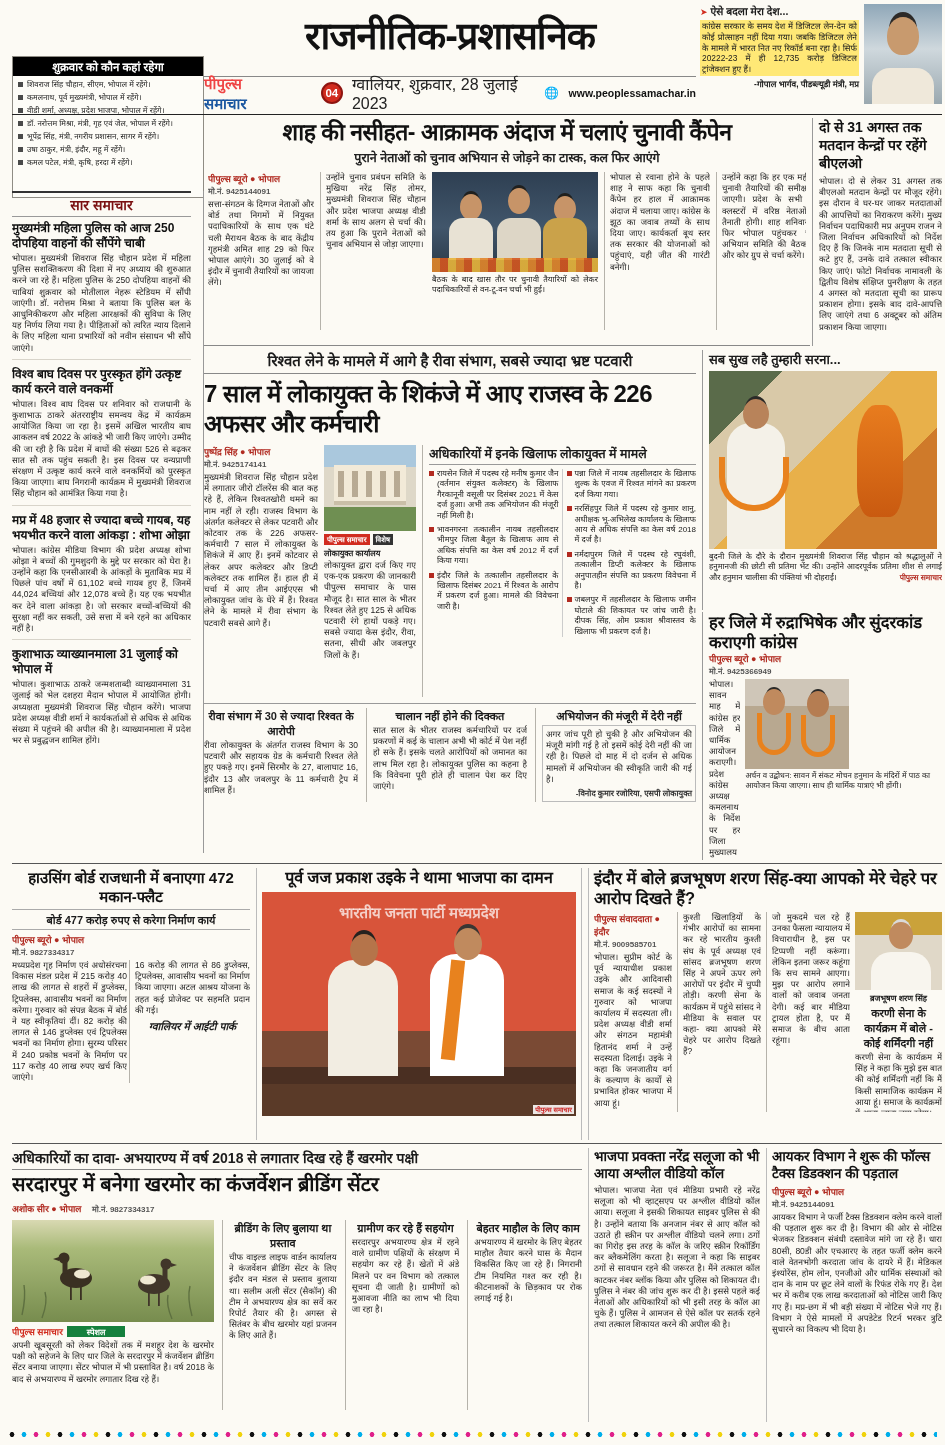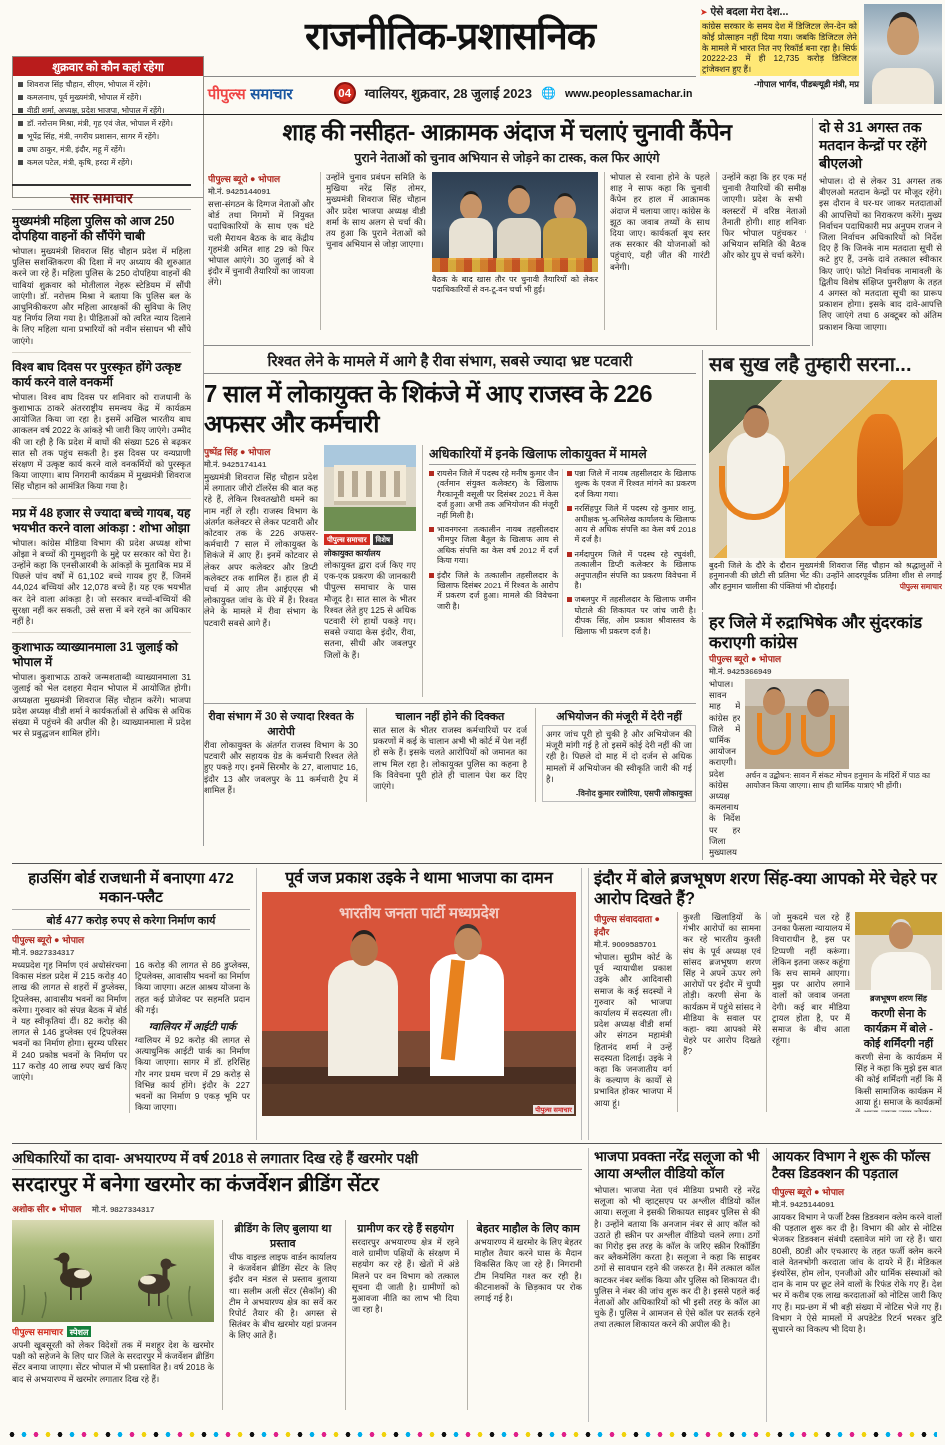--- a/index.html
+++ b/index.html
@@ -11,43 +11,43 @@
   .body-text { font-size:8.5px; line-height:11.2px; text-align:justify; color:#232323; overflow:hidden; }
   .byline-row { font-size:9px; font-weight:bold; color:#b02a20; }
   .phone-row { font-size:8px; font-weight:bold; color:#555; margin-bottom:3px; }
   .photo { position:relative; overflow:hidden; background:#c9c9c9; }
   .credit-chip { position:absolute; right:2px; bottom:2px; background:rgba(255,255,255,.88); color:#c22; font-size:6.5px; font-weight:bold; padding:0 2px; }
   .bullet-sq { width:5px; height:5px; background:#4a4a4a; flex:none; margin-top:2px; }
   .vr { border-left:1px solid #b5b2aa; }
 
   
   #schedule-box { left:12px; top:56px; width:192px; height:142px; border:1px solid #8f8c84; background:#fdfcf7; }
-  .sched-title { background:#b91c1c; color:#fff; font-weight:bold; font-size:11.5px; text-align:center; padding:2px 0; }
+  .sched-title { background:#000000; color:#fff; font-weight:bold; font-size:11.5px; text-align:center; padding:2px 0; }
   #schedule-box ul { list-style:none; padding:4px 5px 0 5px; }
   #schedule-box li { display:flex; gap:4px; font-size:7.8px; line-height:9.6px; margin-bottom:3.4px; }
   #masthead { left:204px; top:8px; width:492px; text-align:center; font-size:38px; letter-spacing:-1px; font-weight:bold; }
   #dateline { left:204px; top:76px; width:492px; height:32px; display:flex; align-items:center; justify-content:center; gap:9px; border-top:1px solid #888; }
   .p-red { color:#ef4444; font-size:15px; font-weight:bold; }
   .p-blue { color:#1a56a0; font-size:15px; font-weight:bold; }
   .page-circle { width:22px; height:22px; border-radius:50%; background:#d12c1f; color:#fff; font-weight:bold; font-size:11.5px; display:flex; align-items:center; justify-content:center; border:2px solid #8e1410; flex:none;margin-left:32px; }
-  .date-text { font-size:13px; font-weight:bold; color:#222; }
+  .date-text { font-size:16px; font-weight:normal; color:#222; }
   .globe { font-size:12px; color:#1a56a0; }
   .url { font-size:10.5px; font-weight:bold; color:#111; text-decoration:none; }
   #quote-box { left:700px; top:4px; width:242px; height:108px; display:flex; gap:5px; }
   .qb-kicker { font-size:10.5px; font-weight:bold; }
   .ptr { color:#d12c1f; font-size:9px; }
   .qb-body { font-size:8.4px; line-height:10.8px; background:#ffe876; padding:1px 2px; text-align:justify; margin:2px 0; }
   .qb-attr { font-size:8.4px; font-weight:bold; text-align:right; }
   .photo-minister { width:78px; height:100px; flex:none; background:linear-gradient(180deg,#8fa7b8,#cfd8dd 45%,#9aa8af); }
   .photo-minister .head { position:absolute; left:23px; top:13px; width:32px; height:38px; border-radius:50% 50% 46% 46%; background:#c89a6e; box-shadow:0 -7px 0 -2px #2d2a28; }
   .photo-minister .torso { position:absolute; left:8px; bottom:0; width:62px; height:36px; border-radius:18px 18px 0 0; background:#efe8da; }
   #header-rule { left:12px; top:114px; width:930px; border-top:1.6px solid #222; }
 
   
-  #saar { left:12px; top:184px; width:192px; height:662px; border-right:1px solid #999; padding-right:12px; overflow:hidden; }
+  #saar { left:12px; top:191px; width:192px; height:662px; border-right:1px solid #999; padding-right:12px; overflow:hidden; }
   .saar-title { font-size:14px; font-weight:bold; text-align:center; color:#7a1010; border-top:2px solid #333; border-bottom:1px solid #999; padding:2px 0; margin-bottom:4px; }
   .saar-art { margin-bottom:7px; border-bottom:1px solid #d8d4ca; padding-bottom:5px; }
   .saar-art h4 { font-size:12px; line-height:15px; color:#111; margin-bottom:2px; }
 
   
   #lead { left:204px; top:118px; width:606px; height:228px; border-bottom:1px solid #888; padding:0 4px; overflow:hidden; }
   #lead h2 { font-size:23px; line-height:28px; text-align:center; letter-spacing:-0.5px; }
   #lead .subhead { font-size:12.5px; font-weight:bold; text-align:center; margin-top:3px; color:#222; }
   #lead .cols { display:flex; gap:6px; margin-top:6px; height:158px; overflow:hidden; }
   .lead-col { width:106px; flex:none; }
@@ -84,21 +84,21 @@
   .cases-list li { font-size:8px; line-height:10.4px; text-align:justify; margin-bottom:4px; break-inside:avoid; display:flex; gap:3px; }
   .cases-list .bullet-sq { background:#b22a20; }
   #lokayukt .subs { display:flex; gap:8px; margin-top:6px; border-top:1px solid #999; padding-top:4px; }
   .sub-block { flex:1; }
   .sub-title { font-size:11px; font-weight:bold; text-align:center; margin-bottom:2px; }
   .quote-small { border:1px solid #bbb; padding:3px; }
   .attr { font-size:8px; font-weight:bold; text-align:right; color:#333; margin-top:2px; }
 
   
   #hanuman { left:702px; top:350px; width:240px; height:260px; border-left:1px solid #999; padding-left:6px; overflow:hidden; }
-  #hanuman .h-title { font-size:20px; font-weight:bold; margin-bottom:3px; }
+  #hanuman .h-title { font-size:13px; font-weight:bold; margin-bottom:3px; }
   .photo-hanuman { width:228px; height:178px; background:linear-gradient(135deg,#5a6b4a 0 18%,#d9c9a8 18% 45%,#e8b04a 45% 70%,#cf7a2a 70%); }
   .photo-hanuman .fig { position:absolute; left:18px; top:52px; width:58px; height:126px; border-radius:24px 24px 0 0; background:#f4f1e8; }
   .photo-hanuman .face { position:absolute; left:34px; top:28px; width:26px; height:30px; border-radius:50%; background:#b8835a; box-shadow:0 -5px 0 -2px #2b2a28; }
   .photo-hanuman .idol { position:absolute; right:34px; top:34px; width:46px; height:112px; border-radius:40% 40% 28% 28%; background:linear-gradient(180deg,#e87c1e,#c95a10); }
   .photo-hanuman .garl { position:absolute; left:10px; top:86px; width:70px; height:54px; border:6px solid #e8821e; border-top:none; border-radius:0 0 34px 34px; }
   .h-caption { font-size:8px; line-height:10.4px; text-align:justify; margin-top:3px; }
   .credit { color:#b22a20; font-size:7.5px; font-weight:bold; float:right; }
 
   #congress { left:702px; top:612px; width:240px; height:248px; border-left:1px solid #999; padding-left:6px; overflow:hidden; }
   #congress h3 { font-size:16.5px; line-height:20px; }
@@ -146,21 +146,21 @@
   #hrule-low { left:12px; top:1143px; width:930px; border-top:1.4px solid #555; }
   #bottom-strip { left:12px; top:1148px; width:570px; font-size:14px; font-weight:bold; border-bottom:1px solid #888; padding-bottom:2px; }
   #kharmor { left:12px; top:1172px; width:570px; height:250px; overflow:hidden; }
   #kharmor h2 { font-size:20px; line-height:24px; }
   #kharmor .meta { margin-top:2px; }
   #kharmor .cols { display:flex; gap:8px; margin-top:4px; height:190px; overflow:hidden; }
   .kh-photo-col { width:202px; flex:none; }
   .photo-birds { width:202px; height:102px; display:block; }
   .stamp-row { display:flex; gap:4px; align-items:center; margin:3px 0 2px; }
   .stamp-red { color:#d12c1f; font-weight:bold; font-size:9px; }
-  .stamp-box { background:#15803d; color:#fff; font-weight:bold; font-size:8px; padding:0 3px; }
+  .stamp-box { background:#15803d; color:#fff; font-weight:bold; font-size:8px; padding:0 20px; }
   .kh-col { flex:1; }
 
   #saluja { left:588px; top:1148px; width:172px; height:274px; border-left:1px solid #bbb; padding-left:5px; overflow:hidden; }
   #saluja h3 { font-size:13.5px; line-height:17px; margin-bottom:3px; }
   #tax { left:766px; top:1148px; width:176px; height:274px; border-left:1px solid #bbb; padding-left:5px; overflow:hidden; }
   #tax h3 { font-size:13.5px; line-height:17px; margin-bottom:3px; }
 
   #regmarks { left:8px; top:1430px; width:929px; height:9px;
     background-image:
       radial-gradient(circle at 4px 4.5px, #111 2.2px, transparent 2.7px),
@@ -403,21 +403,20 @@
     <div class="subdeck">बोर्ड 477 करोड़ रुपए से करेगा निर्माण कार्य</div>
     <div class="byline-row">पीपुल्स ब्यूरो ● भोपाल</div>
     <div class="phone-row">मो.नं. 9827334317</div>
     <div class="cols">
       <div>
         <p class="body-text">मध्यप्रदेश गृह निर्माण एवं अधोसंरचना विकास मंडल प्रदेश में 215 करोड़ 40 लाख की लागत से शहरों में डुप्लेक्स, ट्रिपलेक्स, आवासीय भवनों का निर्माण करेगा। गुरुवार को संपन्न बैठक में बोर्ड ने यह स्वीकृतियां दीं। 82 करोड़ की लागत से 146 डुप्लेक्स एवं ट्रिपलेक्स भवनों का निर्माण होगा। सुरम्य परिसर में 240 प्रकोष्ठ भवनों के निर्माण पर 117 करोड़ 40 लाख रुपए खर्च किए जाएंगे।</p>
       </div>
       <div class="vr" style="padding-left:5px">
         <p class="body-text">16 करोड़ की लागत से 86 डुप्लेक्स, ट्रिपलेक्स, आवासीय भवनों का निर्माण किया जाएगा। अटल आश्रय योजना के तहत कई प्रोजेक्ट पर सहमति प्रदान की गई।</p>
         <div class="inner-sub">ग्वालियर में आईटी पार्क</div>
-        <p class="body-text">ग्वालियर में 92 करोड़ की लागत से अत्याधुनिक आईटी पार्क का निर्माण किया जाएगा। सागर में डॉ. हरिसिंह गौर नगर प्रथम चरण में 29 करोड़ से विभिन्न कार्य होंगे। इंदौर के 227 भवनों का निर्माण 9 एकड़ भूमि पर किया जाएगा।</p>
       </div>
     </div>
   </section>
 
   <section id="judge" class="abs">
     <h3>पूर्व जज प्रकाश उइके ने थामा भाजपा का दामन</h3>
     <div class="photo photo-bjp">
       <div class="banner-text">भारतीय जनता पार्टी मध्यप्रदेश</div>
       <div class="m1"></div>
       <div class="m1f"></div>

